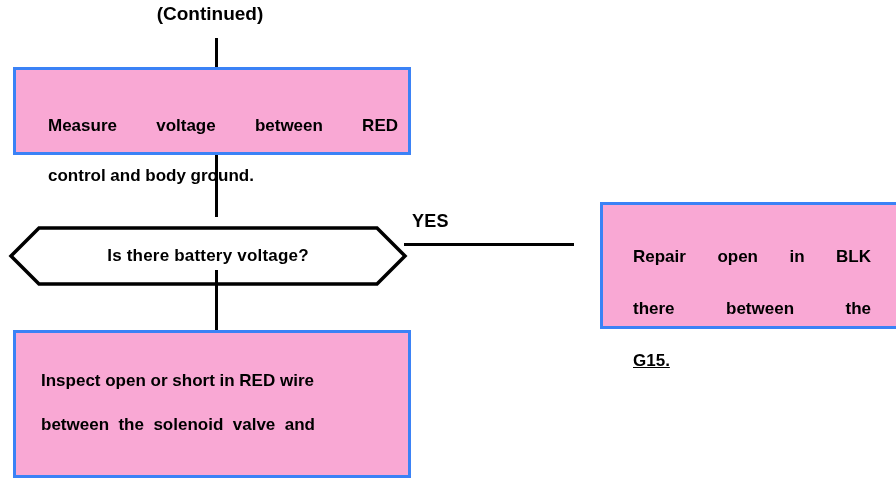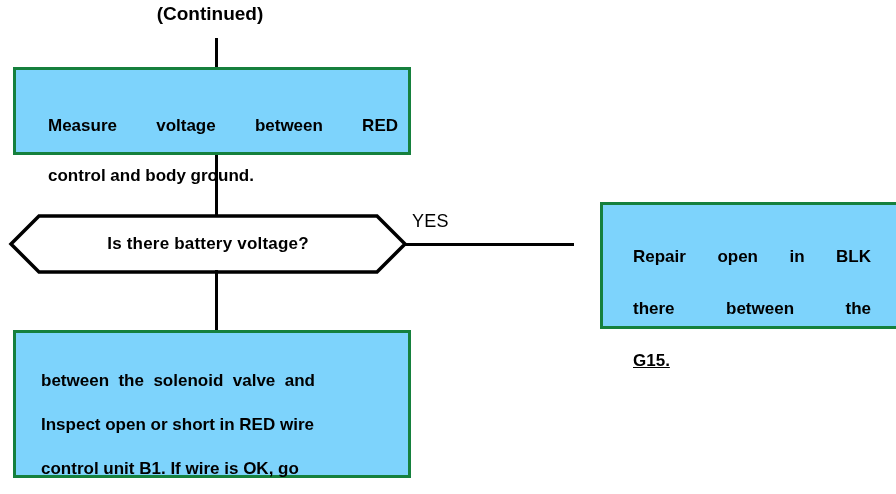--- a/index.html
+++ b/index.html
@@ -38,22 +38,22 @@
   .conn {
     position: absolute;
     background: #000000;
   }
   .conn-v { width: 3px; }
   .conn-h { height: 3px; }
 
   
   .proc-box {
     position: absolute;
-    border: 3px solid #15803d;
-    background: #7dd3fc;
+    border: 3px solid #3b82f6;
+    background: #f9a8d4;
     box-sizing: border-box;
   }
   .proc-text {
     position: absolute;
     color: #000000;
     font-weight: bold;
     white-space: pre-line;
   }
 
   
@@ -127,21 +127,21 @@
     font-size: 17px;
     font-weight: bold;
     color: #000000;
     letter-spacing: 0.2px;
   }
 
   
   .branch-label {
     position: absolute;
     font-size: 18px;
-    font-weight: normal;
+    font-weight: bold;
     color: #000000;
     letter-spacing: 0.3px;
   }
 </style>
 </head>
 <body>
 
 <div id="canvas">
 
   <div class="page-title">(Continued)</div>
@@ -150,21 +150,21 @@
 
   <div class="proc-box" style="left:13px; top:67px; width:398px; height:88px;">
     <div class="proc-text box-top-text">
       <span class="ln1">Measure  voltage  between  RED</span>
       <span class="ln2">control and body ground.</span>
     </div>
   </div>
 
   <div class="conn conn-v" style="left:215px; top:155px; height:62px;"></div>
 
-  <div class="decision" style="left:8px; top:212px; width:400px; height:64px;">
+  <div class="decision" style="left:8px; top:224px; width:400px; height:64px;">
     <svg width="400" height="64" viewBox="0 0 400 64">
       <polygon points="3,32 31,4 369,4 397,32 369,60 31,60" fill="#ffffff" stroke="#000000" stroke-width="3.5" stroke-linejoin="miter"></polygon>
     </svg>
     <div class="decision-label">Is there battery voltage?</div>
   </div>
 
   <div class="conn conn-h" style="left:404px; top:243px; width:170px;"></div>
   <div class="branch-label" style="left:412px; top:211px;">YES</div>
 
   <div class="proc-box" style="left:572px; top:202px; width:299px; height:127px;margin-left:28px;">
@@ -173,20 +173,19 @@
       <span class="jline">there between the</span>
       <span class="lastline">G15.</span>
     </div>
   </div>
 
   <div class="conn conn-v" style="left:215px; top:270px; height:61px;"></div>
   <div class="branch-label" style="left:231px; top:291px;margin-top:40px;">NO</div>
 
   <div class="proc-box" style="left:13px; top:330px; width:398px; height:148px;">
     <div class="proc-text box-bottom-text">
+      <span class="bline">Inspect open or short in RED wire</span>
       <span class="bline">between  the  solenoid  valve  and</span>
-      <span class="bline">Inspect open or short in RED wire</span>
-      <span class="bline">control unit B1. If wire is OK, go</span>
       
     </div>
   </div>
 
 </div>
 
 </body></html>

